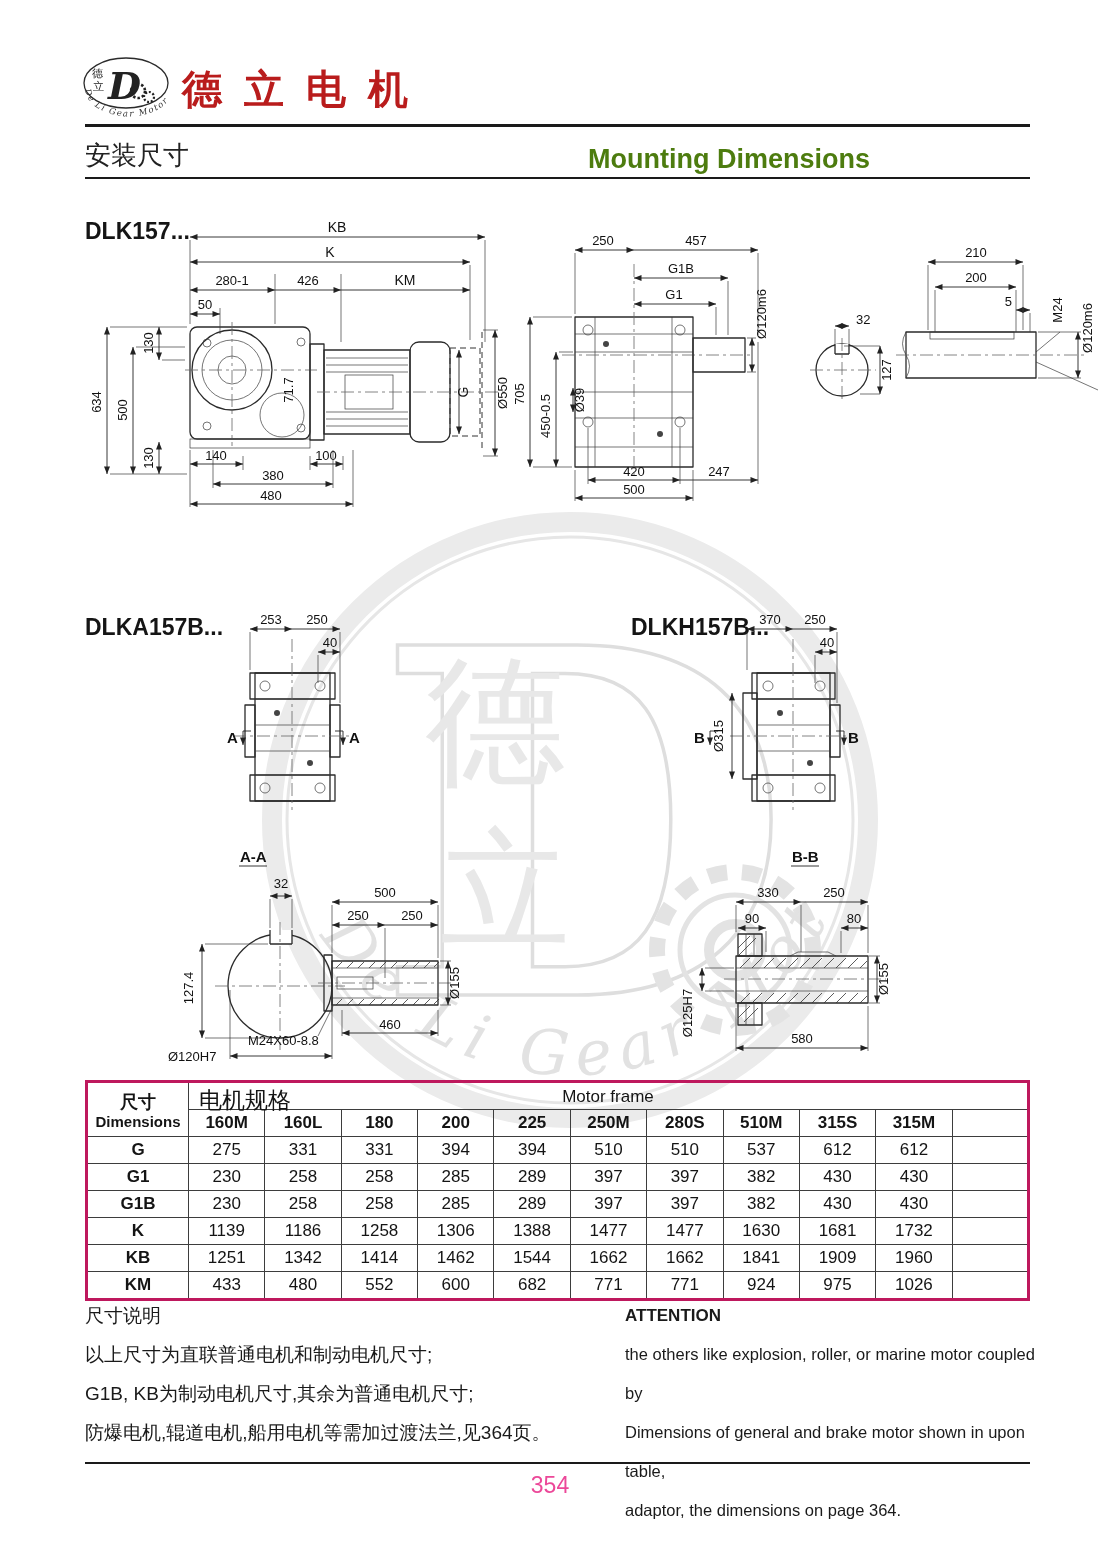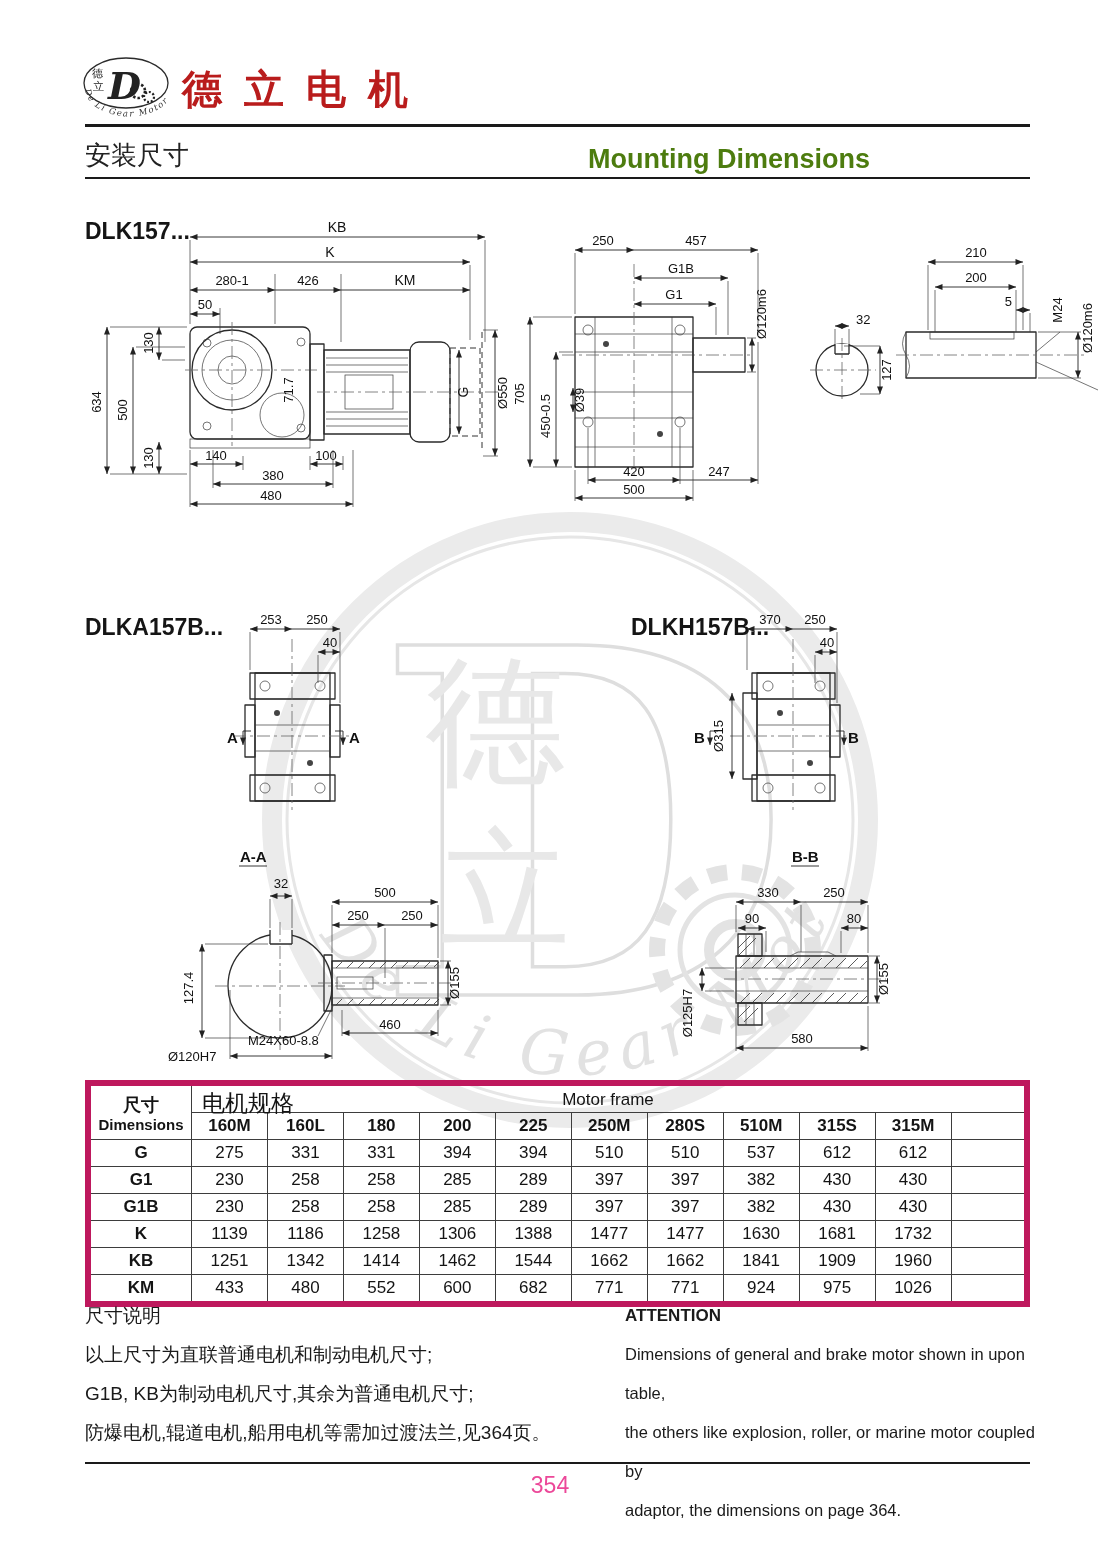--- a/index.html
+++ b/index.html
@@ -26,21 +26,21 @@
   .sec{font-family:"Liberation Sans",sans-serif;font-size:15px;font-weight:bold;fill:#111;}
   
   .wm-cjk{font-family:"DejaVu Serif",serif;fill:#e8e8e8;}
   .wm-d{font-family:"DejaVu Serif",serif;font-weight:bold;fill:none;stroke:#dedede;stroke-width:3.5;}
   .wm-arc{font-family:"DejaVu Serif",serif;font-style:italic;font-size:62px;fill:#e2e2e2;letter-spacing:10px;}
   
   .dims-table{position:absolute;left:85px;top:1080px;width:945px;border-collapse:collapse;
               table-layout:fixed;font-size:17px;color:#141414;}
   .dims-table th,.dims-table td{border:1.4px solid #3d3d3d;text-align:center;padding:0;height:26px;
               font-weight:normal;background:transparent;}
-  .dims-table{border:6px solid #be185d;}
+  .dims-table{border:3px solid #be185d;}
   .dims-table .rowhead{font-weight:bold;}
   .dims-table .colhead{font-weight:bold;}
   .c-dim{width:100px;}
   .c-val{width:77px;}
   .c-last{width:73px;}
   .framecell{position:relative;height:26px;}
   .framecell .zh{position:absolute;left:10px;top:2px;font-weight:normal;font-size:23px;}
   .framecell .en{display:block;font-weight:normal;font-size:17px;padding-top:2px;}
   .dimhead-zh{font-size:18px;line-height:22px;padding-top:3px;}
   .dimhead-en{font-size:15px;line-height:18px;}
@@ -527,21 +527,21 @@
     </table>
 
   <div class="notes-zh">
     <div>尺寸说明</div>
     <div>以上尺寸为直联普通电机和制动电机尺寸;</div>
     <div>G1B, KB为制动电机尺寸,其余为普通电机尺寸;</div>
     <div>防爆电机,辊道电机,船用电机等需加过渡法兰,见364页。</div>
   </div>
   <div class="notes-en">
     <div class="t">ATTENTION</div>
+    <div>the others like explosion, roller, or marine motor coupled by</div>
     <div>Dimensions of general and brake motor shown in upon table,</div>
-    <div>the others like explosion, roller, or marine motor coupled by</div>
     <div>adaptor, the dimensions on page 364.</div>
   </div>
 
   <div class="rule" style="left:85px;top:1462px;width:945px;height:2px;"></div>
   <div class="pageno">354</div>
 
 </div>
 
 </body></html>

